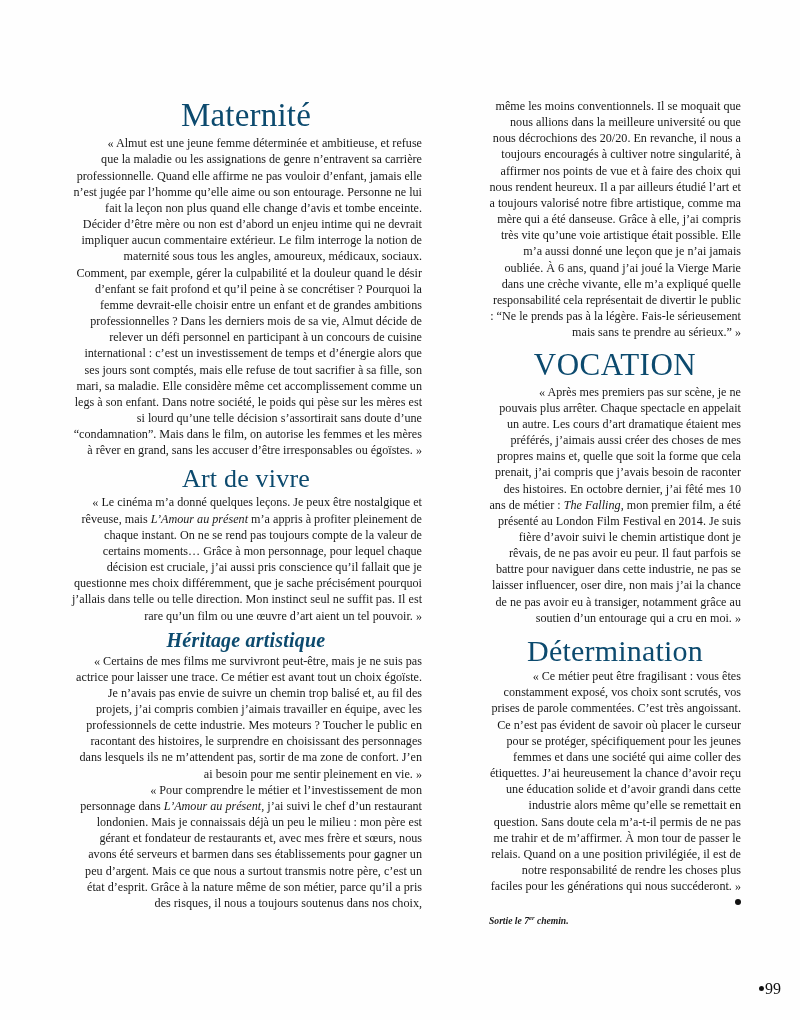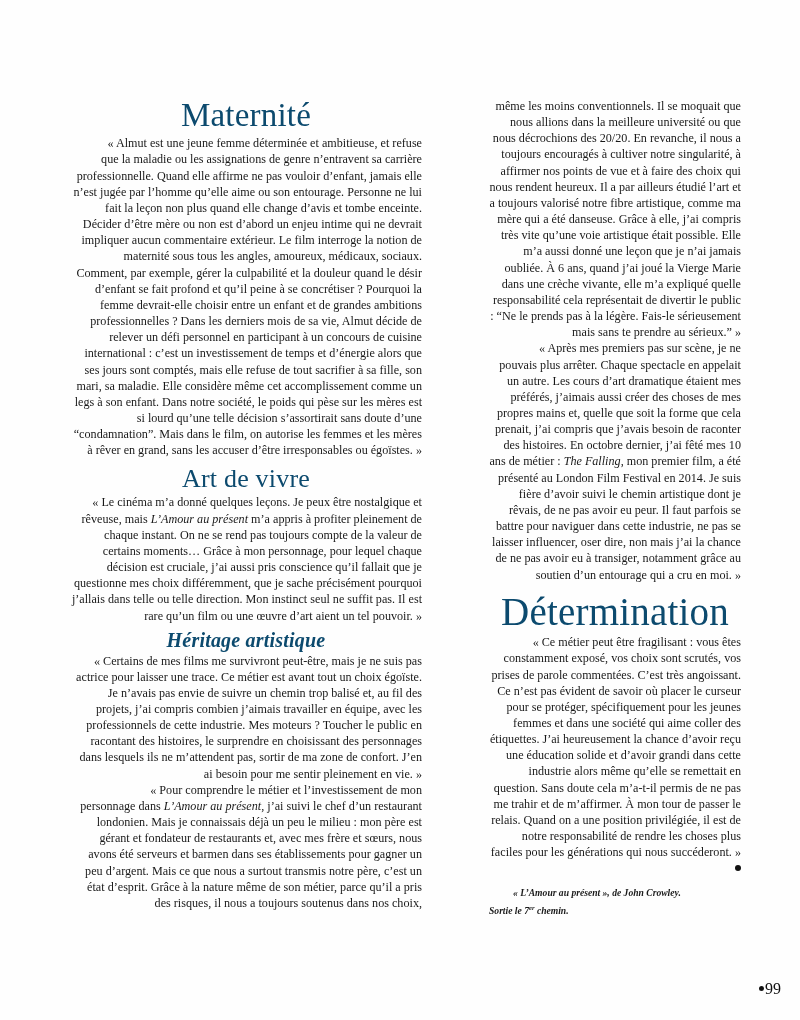--- a/index.html
+++ b/index.html
@@ -59,21 +59,21 @@
     font-family: "Liberation Serif", "DejaVu Serif", serif;
     text-transform: uppercase;
     letter-spacing: 0.5px;
   }
 
   .h-maternite   { font-size: 33px; margin-top: 0px;  margin-bottom: 3px; }
   .h-artdevivre  { font-size: 26px; margin-top: 7px;  margin-bottom: 2px; }
   .h-heritage    { font-size: 20px; margin-top: 6px;  margin-bottom: 2px; }
   .h-transmission{ font-size: 31px; margin-top: 7px;  margin-bottom: 2px; }
   .h-vocation    { font-size: 31px; margin-top: 9px;  margin-bottom: 2px; }
-  .h-determination{font-size: 39px; margin-top: 9px;  margin-bottom: 2px; }
+  .h-determination{font-size: 30px; margin-top: 9px;  margin-bottom: 2px; }
 
   
   p.body {
     margin: 0 0 0 0;
     padding: 0;
     font-size: 12.15px;
     line-height: 16.15px;
     text-align: right;
     text-indent: 22px;
     color: #181818;
@@ -162,29 +162,29 @@
         <p class="body">« Pour comprendre le métier et l’investissement de mon personnage dans <i>L’Amour au présent</i>, j’ai suivi le chef d’un restaurant londonien. Mais je connaissais déjà un peu le milieu : mon père est gérant et fondateur de restaurants et, avec mes frère et sœurs, nous avons été serveurs et barmen dans ses établissements pour gagner un peu d’argent. Mais ce que nous a surtout transmis notre père, c’est un état d’esprit. Grâce à la nature même de son métier, parce qu’il a pris des risques, il nous a toujours soutenus dans nos choix,</p>
       </section>
 
     </div>
 
     <div class="col col-right">
 
       <p class="body" style="text-indent:0;">même les moins conventionnels. Il se moquait que nous allions dans la meilleure université ou que nous décrochions des 20/20. En revanche, il nous a toujours encouragés à cultiver notre singularité, à affirmer nos points de vue et à faire des choix qui nous rendent heureux. Il a par ailleurs étudié l’art et a toujours valorisé notre fibre artistique, comme ma mère qui a été danseuse. Grâce à elle, j’ai compris très vite qu’une voie artistique était possible. Elle m’a aussi donné une leçon que je n’ai jamais oubliée. À 6 ans, quand j’ai joué la Vierge Marie dans une crèche vivante, elle m’a expliqué quelle responsabilité cela représentait de divertir le public : “Ne le prends pas à la légère. Fais-le sérieusement mais sans te prendre au sérieux.” »</p>
 
       <section>
+        <h2 class="h-caps h-vocation">VOCATION</h2>
         <p class="body">« Après mes premiers pas sur scène, je ne pouvais plus arrêter. Chaque spectacle en appelait un autre. Les cours d’art dramatique étaient mes préférés, j’aimais aussi créer des choses de mes propres mains et, quelle que soit la forme que cela prenait, j’ai compris que j’avais besoin de raconter des histoires. En octobre dernier, j’ai fêté mes 10 ans de métier : <i>The Falling</i>, mon premier film, a été présenté au London Film Festival en 2014. Je suis fière d’avoir suivi le chemin artistique dont je rêvais, de ne pas avoir eu peur. Il faut parfois se battre pour naviguer dans cette industrie, ne pas se laisser influencer, oser dire, non mais j’ai la chance de ne pas avoir eu à transiger, notamment grâce au soutien d’un entourage qui a cru en moi. »</p>
       </section>
 
       <section>
         <h2 class="h-serif-reg h-determination">Détermination</h2>
         <p class="body">« Ce métier peut être fragilisant : vous êtes constamment exposé, vos choix sont scrutés, vos prises de parole commentées. C’est très angoissant. Ce n’est pas évident de savoir où placer le curseur pour se protéger, spécifiquement pour les jeunes femmes et dans une société qui aime coller des étiquettes. J’ai heureusement la chance d’avoir reçu une éducation solide et d’avoir grandi dans cette industrie alors même qu’elle se remettait en question. Sans doute cela m’a-t-il permis de ne pas me trahir et de m’affirmer. À mon tour de passer le relais. Quand on a une position privilégiée, il est de notre responsabilité de rendre les choses plus faciles pour les générations qui nous succéderont. »<span class="endmark"></span></p>
       </section>
 
-      <div class="credit">« L’Amour au présent », de John Crowley.</div>
       <div class="credit second"><span>Sortie le 7</span><sup>er</sup><span> chemin.</span></div>
 
     </div>
 
   </div>
 
   <div class="folio">
     <span class="dot"></span><span>99</span>
   </div>
 

